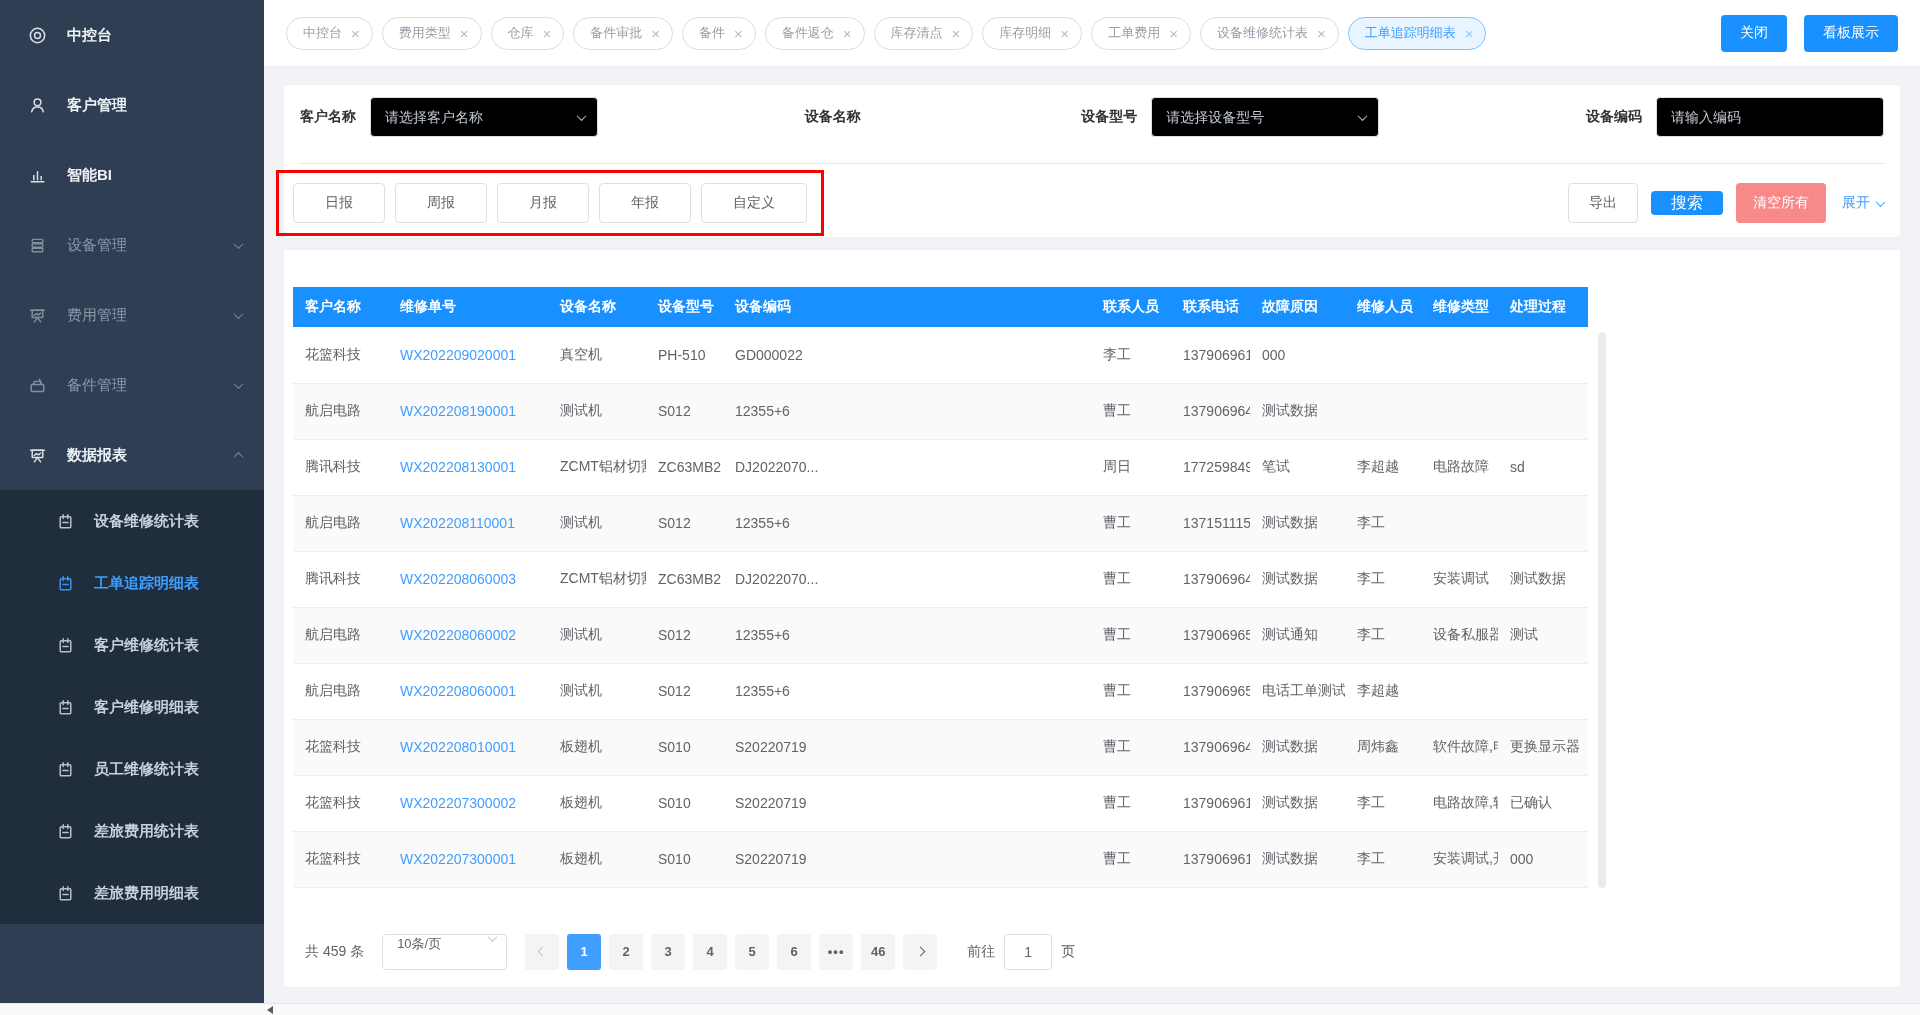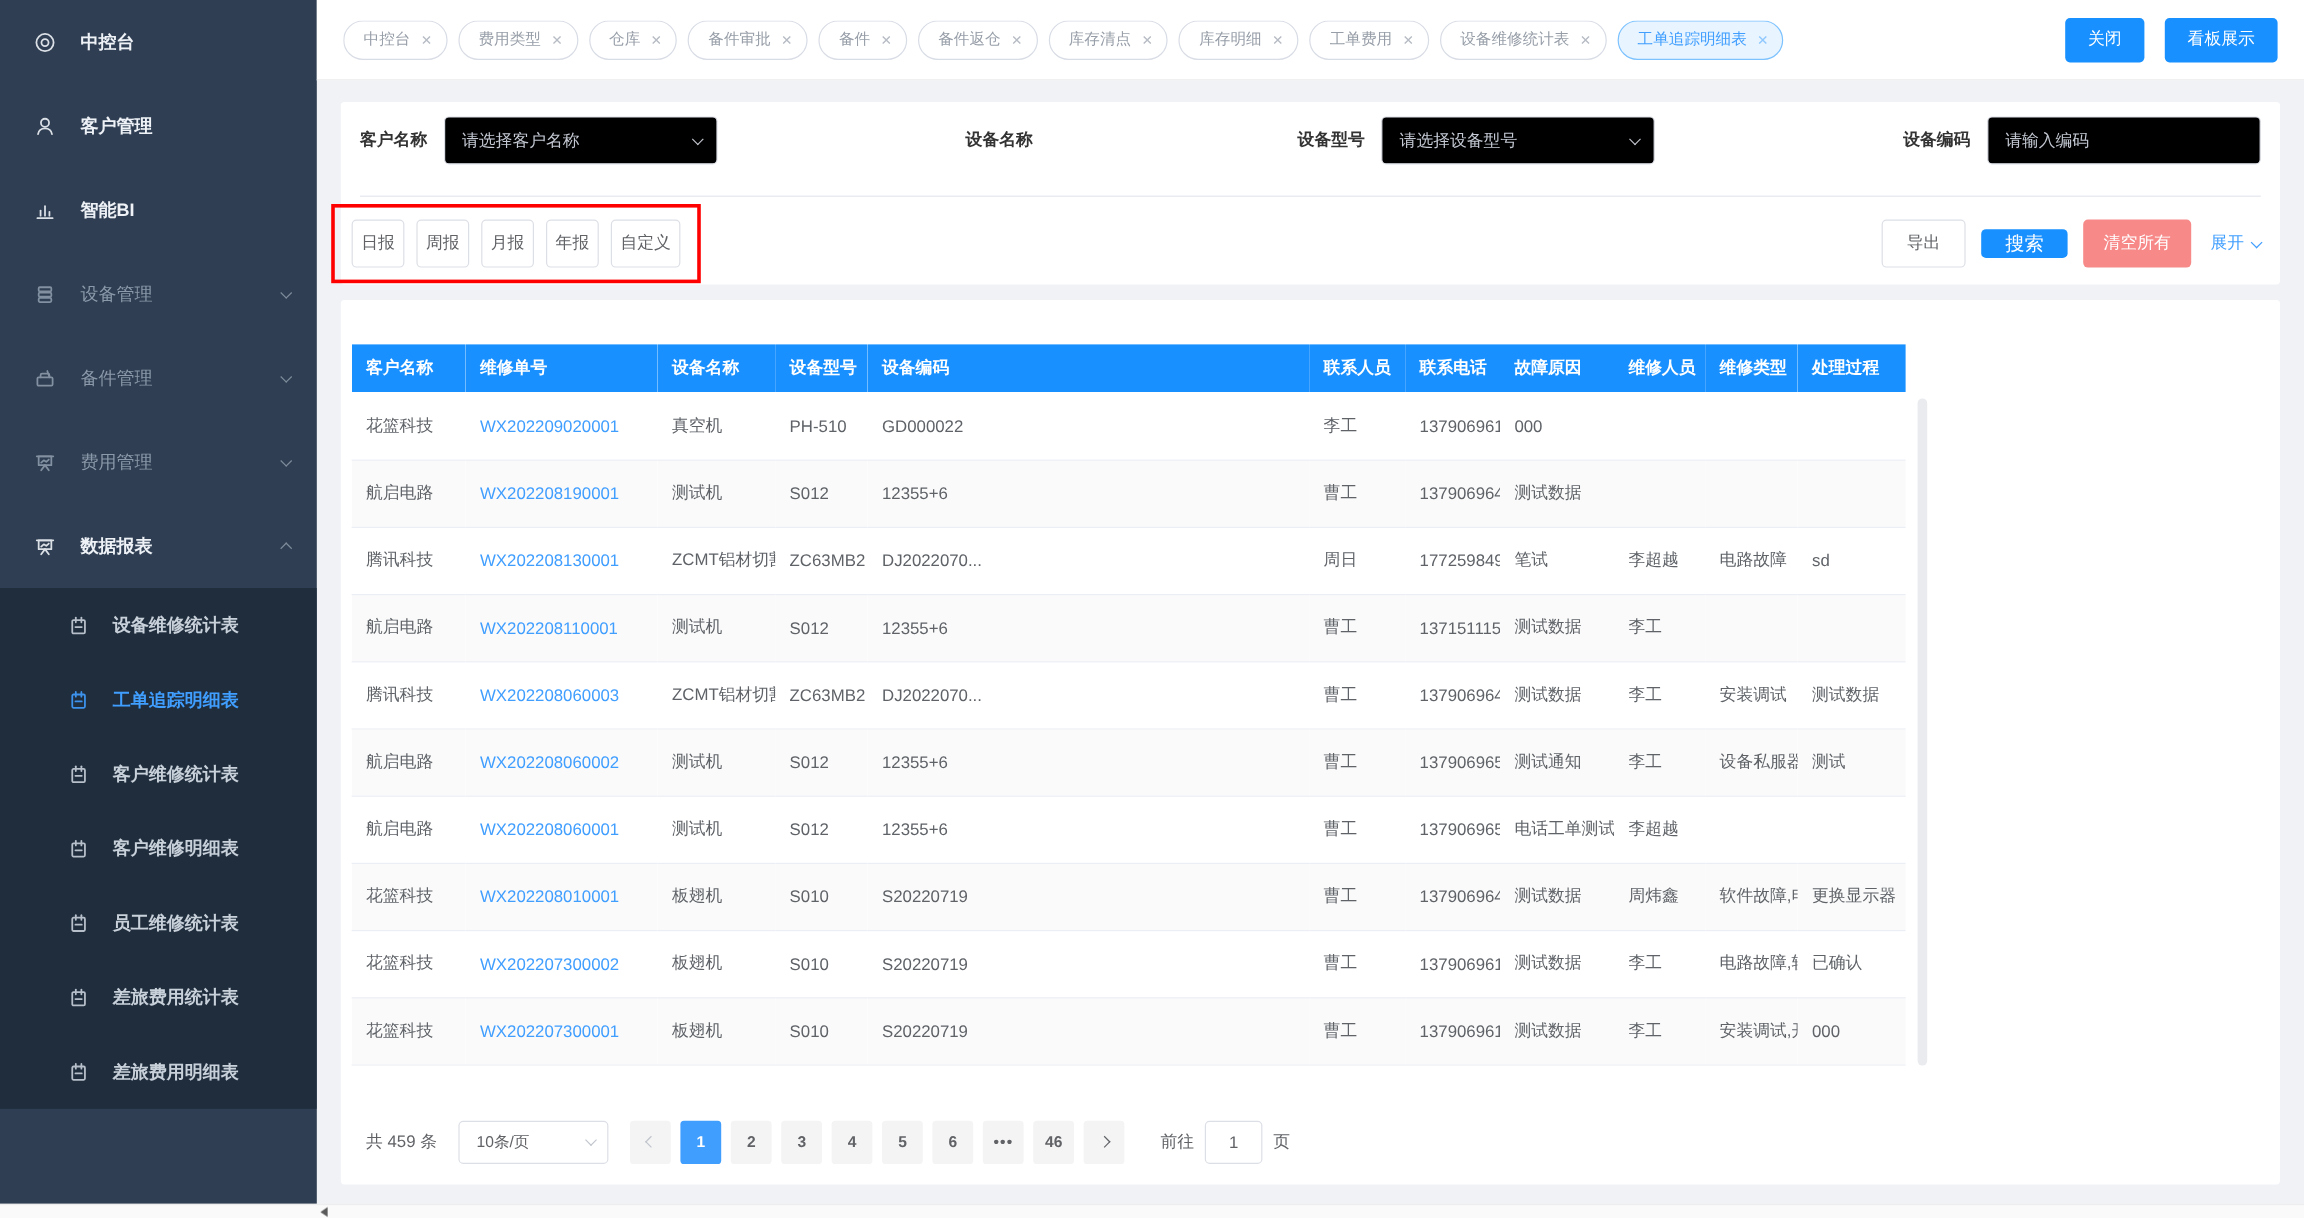--- a/index.html
+++ b/index.html
@@ -52,42 +52,42 @@
   .filter-panel{height:152px;position:relative;padding:0 16px}
   .frow1{display:flex;justify-content:space-between;padding-top:12px}
   .fgroup{display:flex;align-items:center}
   .flabel{font-size:14px;color:#333;font-weight:600;margin-right:14px;white-space:nowrap}
   .fbox{width:228px;height:40px;border:1px solid #dcdfe6;border-radius:4px;display:flex;align-items:center;padding:0 12px;background:#000000}
   .fbox input{border:none;outline:none;flex:1;min-width:0;font-size:14px;color:#606266;font-family:inherit;background:transparent}
   .fbox input::placeholder{color:#c3c8d2}
   .fbox .chev{color:#c0c4cc;margin-left:8px}
   .fdivider{border-top:1px solid #e4e7ed;margin-top:26px}
   .report-box{position:absolute;left:-8px;top:85px;display:flex;gap:10px;padding:10px 14px;border:3px solid var(--annotation)}
-  .rbtn{height:40px;padding:0 7px;background:#fff;border:1px solid #dcdfe6;border-radius:4px;
+  .rbtn{height:40px;padding:0 31px;background:#fff;border:1px solid #dcdfe6;border-radius:4px;
     font-size:14px;color:#606266;font-family:inherit;cursor:pointer;white-space:nowrap}
   .factions{position:absolute;right:16px;top:98px;display:flex;align-items:center;gap:13px}
   .btn-plain{height:40px;padding:0 20px;background:#fff;border:1px solid #dcdfe6;border-radius:4px;font-size:14px;color:#606266;font-family:inherit;cursor:pointer}
   .btn-search{height:24px;padding:0 20px;background:var(--primary);border:none;border-radius:4px;font-size:16px;color:#fff;font-family:inherit;cursor:pointer}
   .btn-danger{height:40px;padding:0 17px;background:var(--danger);border:none;border-radius:4px;font-size:14px;color:#fff;font-family:inherit;cursor:pointer}
   .expand-link{color:var(--link);font-size:14px;display:flex;align-items:center;gap:7px;cursor:pointer;margin-left:3px}
   .expand-link .chev{color:var(--link)}
 
   
   .table-panel{margin-top:13px;height:737px;position:relative;padding:37px 16px 0 9px}
   table{border-collapse:collapse;table-layout:fixed;width:1295px}
   thead th{background:var(--primary);color:#fff;font-size:14px;font-weight:700;text-align:left;height:40px;padding:0 12px;white-space:nowrap;overflow:hidden}
   tbody td{height:56px;font-size:14px;color:#5f6368;padding:0 12px;border-bottom:1px solid #ebeef5;white-space:nowrap;overflow:hidden;text-overflow:clip}
   tbody tr:nth-child(even){background:#fafafa}
   .link-cell{color:var(--link);cursor:pointer}
   .v-gutter{position:absolute;left:1314px;top:82px;width:8px;height:556px;background:#e9ebee;border-radius:4px}
 
   
   .pagination{display:flex;align-items:center;margin-top:46px;padding-left:12px}
   .pg-total{font-size:14px;color:#606266;margin-right:18px;white-space:nowrap}
-  .pg-size{width:125px;height:36px;border:1px solid #dcdfe6;border-radius:4px;display:flex;align-items:center;
+  .pg-size{width:125px;height:36px;border:1px solid #dcdfe6;border-radius:4px;display:flex;
     padding:0 10px 0 14px;color:#606266;font-size:13px;margin-right:14px;background:#fff;cursor:pointer}
   .pg-size span{flex:1}
   .pg-size .chev{color:#c0c4cc}
   .pg-btn{min-width:34px;height:36px;background:#f4f4f5;border:none;border-radius:3px;margin:0 4px;
     font-size:13px;font-weight:700;color:#606266;display:flex;align-items:center;justify-content:center;font-family:inherit;cursor:pointer}
   .pg-btn.active{background:var(--link);color:#fff}
   .pg-btn .chev{border-width:1.8px}
   .pg-btn.prev .chev{transform:rotate(135deg);color:#c0c4cc}
   .pg-btn.next .chev{transform:rotate(-45deg);color:#606266}
   .pg-btn.dots{letter-spacing:1px}
@@ -143,39 +143,39 @@
               <rect x="4" y="7.4" width="10" height="3.3" rx="1"></rect>
               <rect x="4" y="11.6" width="10" height="3.3" rx="1"></rect>
             </svg>
           </span>
           <span class="s-label">设备管理</span>
           <i class="chev down"></i>
         </div>
         <div class="side-item">
           <span class="s-icon">
             <svg viewBox="0 0 18 18">
-              <rect x="3" y="8" width="12" height="6.6" rx="1"></rect>
-              <path d="M5.5 8V6.3c0-.7.5-1.2 1.2-1.2h4.6c.7 0 1.2.5 1.2 1.2V8"></path>
-              <line x1="10.8" y1="3" x2="12.4" y2="7.4"></line>
-            </svg>
-          </span>
-          <span class="s-label">备件管理</span>
-          <i class="chev down"></i>
-        </div>
-        <div class="side-item">
-          <span class="s-icon">
-            <svg viewBox="0 0 18 18">
               <line x1="2.5" y1="4" x2="15.5" y2="4"></line>
               <rect x="4" y="4" width="10" height="7"></rect>
               <polyline points="6 9 8 7.2 10 8.4 12 6.6"></polyline>
               <line x1="6" y1="15" x2="9" y2="11"></line>
               <line x1="12" y1="15" x2="9" y2="11"></line>
             </svg>
           </span>
           <span class="s-label">费用管理</span>
+          <i class="chev down"></i>
+        </div>
+        <div class="side-item">
+          <span class="s-icon">
+            <svg viewBox="0 0 18 18">
+              <rect x="3" y="8" width="12" height="6.6" rx="1"></rect>
+              <path d="M5.5 8V6.3c0-.7.5-1.2 1.2-1.2h4.6c.7 0 1.2.5 1.2 1.2V8"></path>
+              <line x1="10.8" y1="3" x2="12.4" y2="7.4"></line>
+            </svg>
+          </span>
+          <span class="s-label">备件管理</span>
           <i class="chev down"></i>
         </div>
         <div class="side-item bright">
           <span class="s-icon">
             <svg viewBox="0 0 18 18">
               <line x1="2.5" y1="4" x2="15.5" y2="4"></line>
               <rect x="4" y="4" width="10" height="7"></rect>
               <polyline points="6 9 8 7.2 10 8.4 12 6.6"></polyline>
               <line x1="6" y1="15" x2="9" y2="11"></line>
               <line x1="12" y1="15" x2="9" y2="11"></line>

